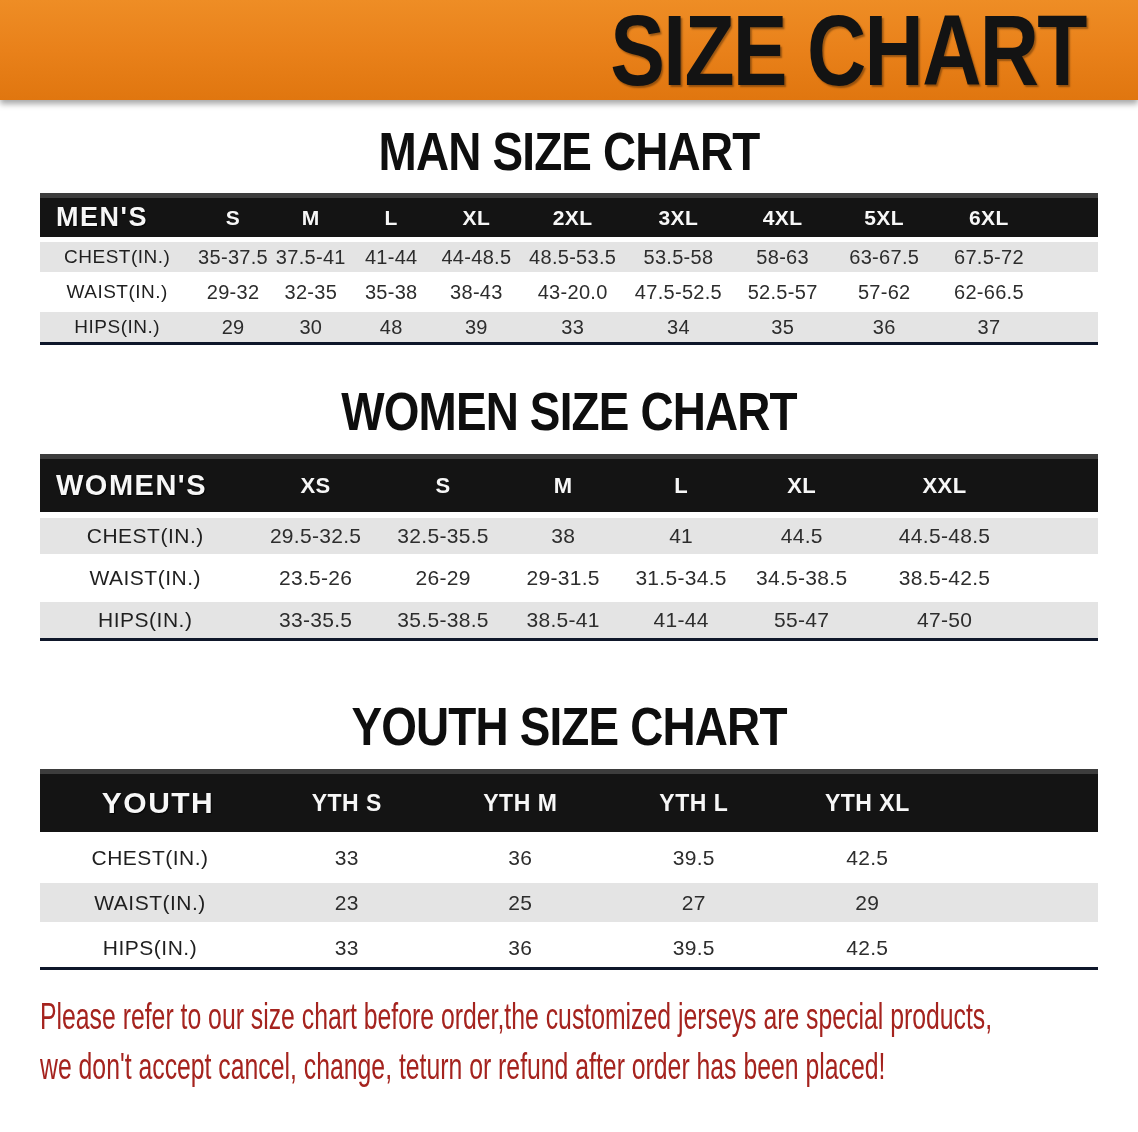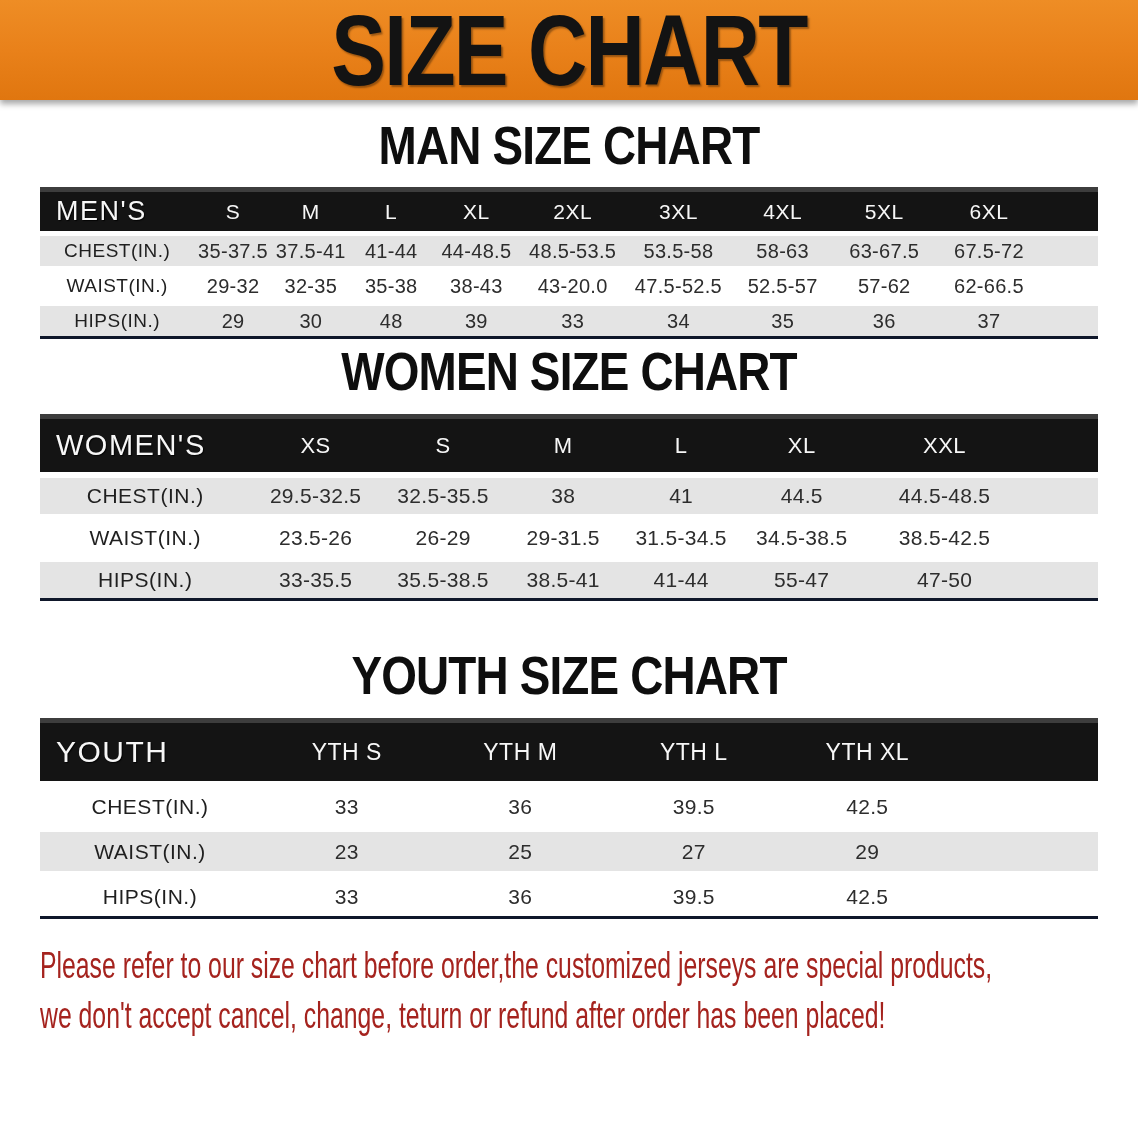--- a/index.html
+++ b/index.html
@@ -5,39 +5,39 @@
   html,body{margin:0;padding:0;}
   body{
     width:1138px;height:1132px;overflow:hidden;background:#ffffff;
     font-family:"Liberation Sans", sans-serif;
   }
   
   .banner{
     height:100px;width:100%;
     background:linear-gradient(180deg,#ee8d25 0%,#e9811a 50%,#e0760f 100%);
     box-shadow:0 4px 6px rgba(0,0,0,.35);
-    text-align:center;position:relative;
+    text-align:right;position:relative;
   }
   .banner-title{margin:0;line-height:100px;font-size:100px;font-weight:bold;color:#131313;}
   .banner-title .cond{display:inline-block;transform:scaleX(.82);letter-spacing:-2px;
     text-shadow:2px 2px 2px rgba(0,0,0,.35);}
   
   .section-title{margin:0;text-align:center;font-weight:bold;color:#0e0e0e;font-size:54px;line-height:54px;}
   .section-title .cond{display:inline-block;transform:scaleX(.85);letter-spacing:-1px;}
-  #men-title{margin-top:18px;}
-  #women-title{}
-  #youth-title{margin-top:41px;}
+  #men-title{margin-top:24px;}
+  #women-title{margin-top:34px;}
+  #youth-title{margin-top:52px;}
   
   table.size-table{
     width:1058px;margin:10px auto 0;table-layout:fixed;
     border-collapse:separate;border-spacing:0 5px;
   }
   table.size-table th{
     background:#141414;color:#f7f7f7;border-top:5px solid #3d3d3d;
-    height:39px;font-size:21px;font-weight:normal;text-align:center;padding:0;
+    height:39px;font-size:21px;font-weight:bold;text-align:center;padding:0;
     letter-spacing:.5px;
   }
   table.size-table th.corner{
     text-align:left;padding-left:16px;font-size:27px;letter-spacing:1.5px;
     text-shadow:1px 1px 1px rgba(0,0,0,.8);
   }
   table.size-table td{
     text-align:center;font-size:20px;color:#2d2d2d;height:30px;padding:0;
     letter-spacing:.3px;
   }
@@ -45,21 +45,21 @@
   tr.r-gray td{background:#e4e4e4;}
   tr.r-white td{background:#ffffff;}
   table.size-table tr:last-child td{border-bottom:3px solid #0f172a;}
   
   #women-table{border-spacing:0 6px;}
   #women-table th{height:53px;font-size:22px;}
   #women-table th.corner{font-size:29px;}
   #women-table td{height:36px;font-size:21px;}
   
   #youth-table{border-spacing:0 6px;}
-  #youth-table th{height:58px;font-size:23px;}
+  #youth-table th{height:58px;font-size:23px;text-align:center;}
   #youth-table th.corner{font-size:30px;}
   #youth-table td{height:39px;font-size:21px;}
   
   .footer-note{margin-top:16px;padding-left:40px;color:#a5231e;}
   .footer-note .line{
     font-size:37px;line-height:50px;white-space:nowrap;
     transform:scaleX(.67);transform-origin:0 50%;
   }
 </style>
 </head>

